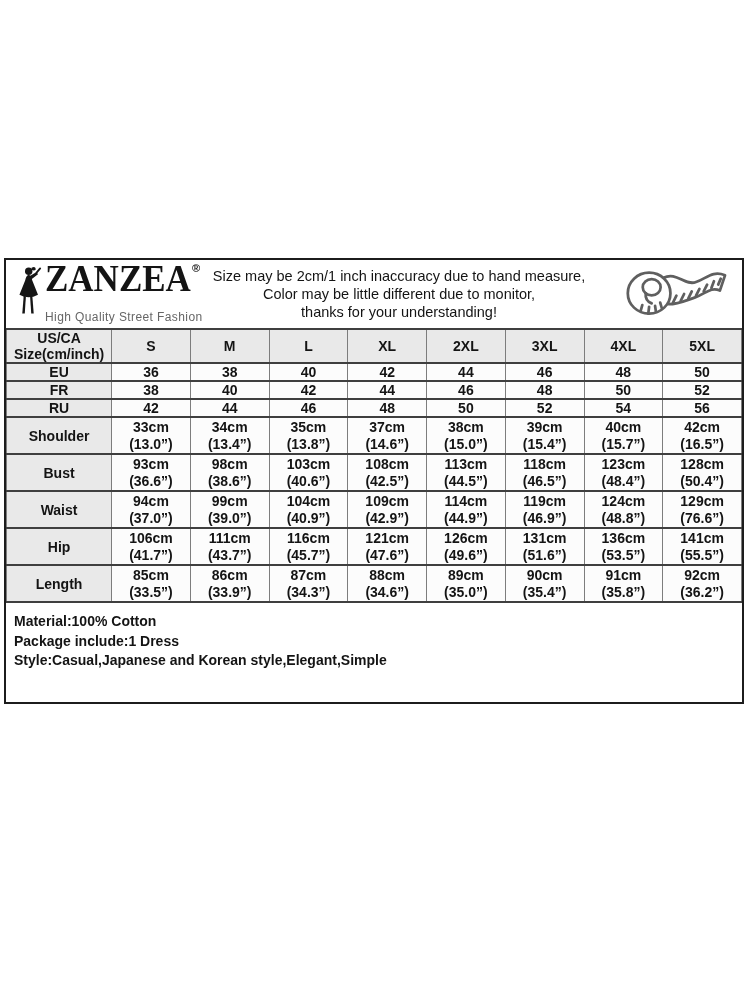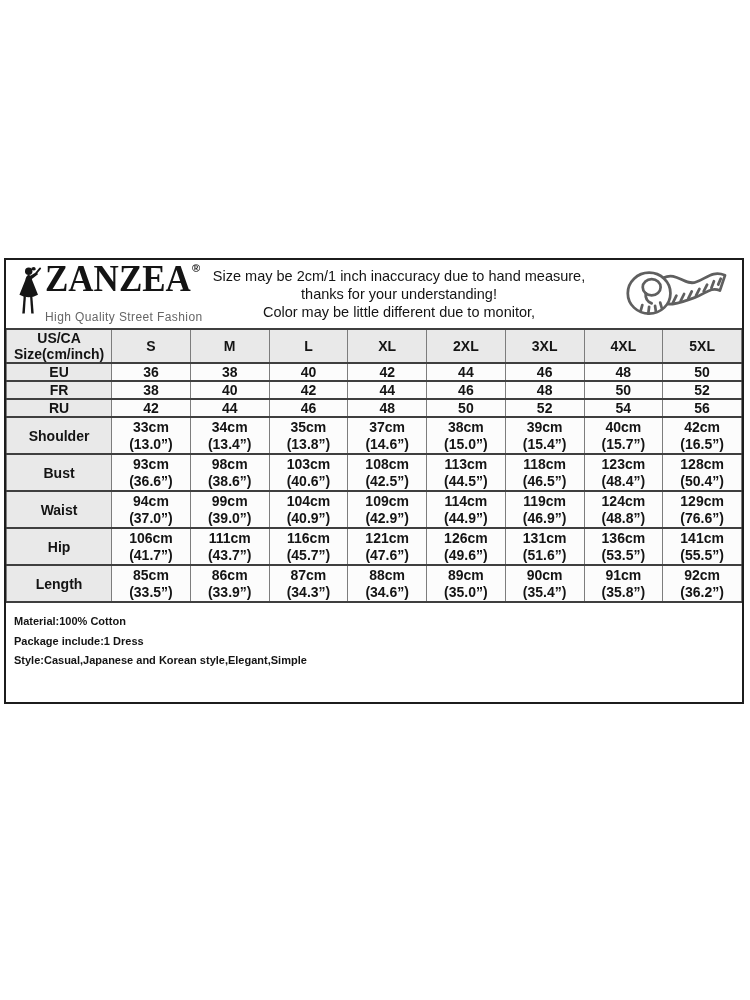--- a/index.html
+++ b/index.html
@@ -29,21 +29,21 @@
         text-align:center;vertical-align:middle;font-weight:bold;font-size:14px;font-family:"Liberation Sans",sans-serif;}
   thead th{height:25px;background:var(--label-bg);}
   tbody th{background:var(--label-bg);}
   tbody td{background:var(--cell-bg);}
   tr.conv th,tr.conv td{height:14px;}
   tr.meas th,tr.meas td{height:37px;}
   .two-line{line-height:17px;}
   .corner{line-height:16px;}
 
   
-  .footer{padding:9px 8px 10px 8px;height:99px;font-weight:bold;font-size:11px;line-height:19.5px;}
+  .footer{padding:9px 8px 10px 8px;height:99px;font-weight:bold;font-size:14px;line-height:19.5px;}
 </style>
 </head>
 <body>
 
 <div class="sheet">
 
   <div class="band">
     <div class="logo">
       <span class="logo-figure">
         <svg viewBox="0 0 42 72" width="30" height="54" aria-hidden="true">
@@ -62,22 +62,22 @@
         <span class="wordmark-row">
           <span class="wordmark">ZANZEA</span>
           <span class="regmark">®</span>
         </span>
         <span class="tagline">High Quality Street Fashion</span>
       </span>
     </div>
 
     <div class="notice">
       <div>Size may be 2cm/1 inch inaccuracy due to hand measure,</div>
+      <div>Color may be little different due to monitor,</div>
       <div>thanks for your understanding!</div>
-      <div>Color may be little different due to monitor,</div>
     </div>
 
     <div class="tape">
       <svg viewBox="0 0 132 68" width="118" height="58" aria-hidden="true">
         <g fill="none" stroke="#5f5f5f" stroke-width="3.2" stroke-linecap="round" stroke-linejoin="round">
           <ellipse cx="38" cy="33" rx="25" ry="24"></ellipse>
           <ellipse cx="41" cy="26" rx="10.5" ry="9.5"></ellipse>
           <path d="M34 33 q-1 9 7 12"></path>
           <path d="M55 15 C70 7 80 25 93 20 C105 16 112 6 127 12 L121 30 C110 25 104 34 92 38 C80 42 72 46 61 46"></path>
           <path d="M66 44 L70 36 M75 42 L79 34 M84 39 L88 31 M93 36 L97 28 M102 31 L106 23 M111 27 L114 19 M119 23 L122 16"></path>

